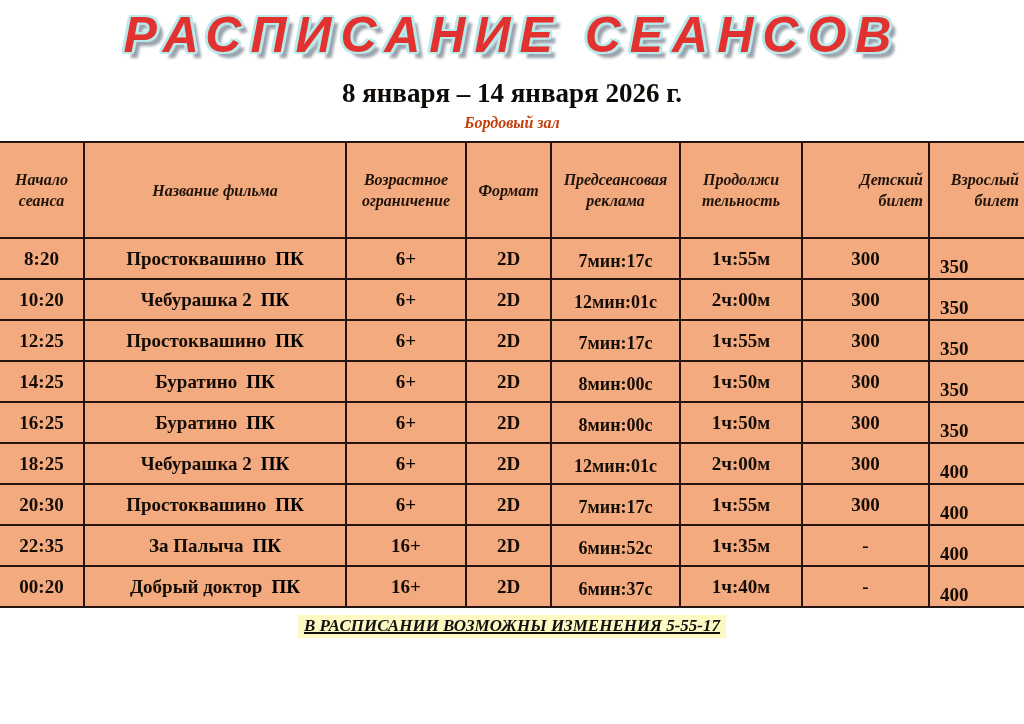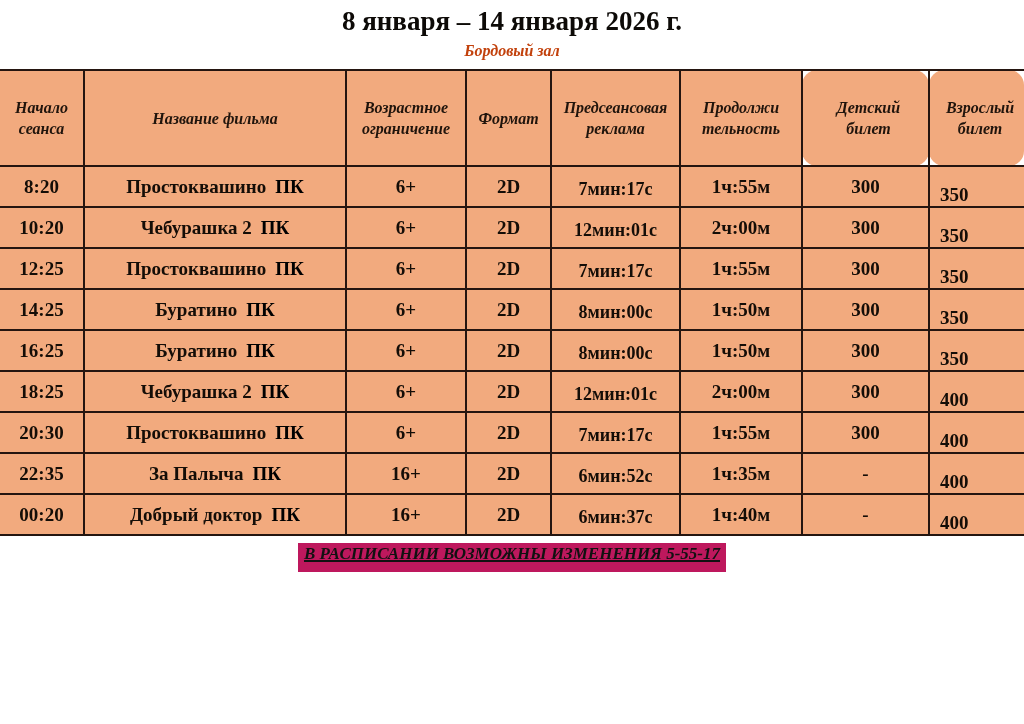--- a/index.html
+++ b/index.html
@@ -18,21 +18,21 @@
     letter-spacing:9px;white-space:nowrap;
     color:#e23230;
     text-shadow:
       -2px -2px 0 #b9e9ea, 2px -2px 0 #b9e9ea,
       -2px  2px 0 #b9e9ea, 2px  2px 0 #b9e9ea,
       -3px  0   0 #b9e9ea, 3px  0   0 #b9e9ea,
        6px  6px 3px #98a2ac;
   }
   .date-range{
     font-size:27px;line-height:30px;font-weight:bold;color:#0d0a07;
-    margin-top:6px;
+    margin-top:14px;
   }
   .hall-name{
     font-size:16px;line-height:30px;font-weight:bold;font-style:italic;
     color:#c2410c;margin-top:0;
   }
   
   table.schedule{
     width:1024px;table-layout:fixed;border-collapse:collapse;
     border-left:hidden;border-right:hidden;
     margin-top:3px;
@@ -41,43 +41,44 @@
     border:2px solid #241510;
     background:#f2aa7e;
     overflow:hidden;
   }
   thead tr{height:96px;}
   tbody tr{height:33px;}
   th{
     font-weight:bold;font-style:italic;font-size:16px;line-height:21px;
     color:#20140c;text-align:center;vertical-align:middle;padding:0 5px;
   }
-  th.col-child, th.col-adult{text-align:center;padding-left:11px;border-radius:15px;}
+  th.col-child, th.col-adult{text-align:right;padding-left:11px;}
   td{
     font-weight:bold;font-size:19px;color:#140d07;
     text-align:center;vertical-align:middle;padding:0 3px;
   }
   td.col-ad{vertical-align:top;padding-top:12px;font-size:18px;}
   td.col-adult{vertical-align:top;text-align:left;padding-left:10px;padding-top:17px;}
   td .movie-name{color:#140d07;}
   td .pk-mark{color:#000000;margin-left:9px;}
   
   .footer-wrap{text-align:center;margin-top:7px;}
   .footer-note{
-    display:inline-block;background:#be185d;padding:1px 6px 8px 6px;
+    display:inline-block;background:#fef9c3;padding:1px 6px 2px 6px;
     font-weight:bold;font-style:italic;font-size:17px;color:#111111;
     text-decoration:underline;text-decoration-thickness:2px;
   }
 </style>
 </head>
 <body>
 
 <div class="page">
 
   <div class="masthead">
+    <div class="main-title">РАСПИСАНИЕ СЕАНСОВ</div>
     <div class="date-range">8 января – 14 января 2026 г.</div>
     <div class="hall-name">Бордовый зал</div>
   </div>
 
   <table class="schedule">
     <colgroup>
       <col style="width:84px">
         <col style="width:262px">
         <col style="width:120px">
         <col style="width:85px">

